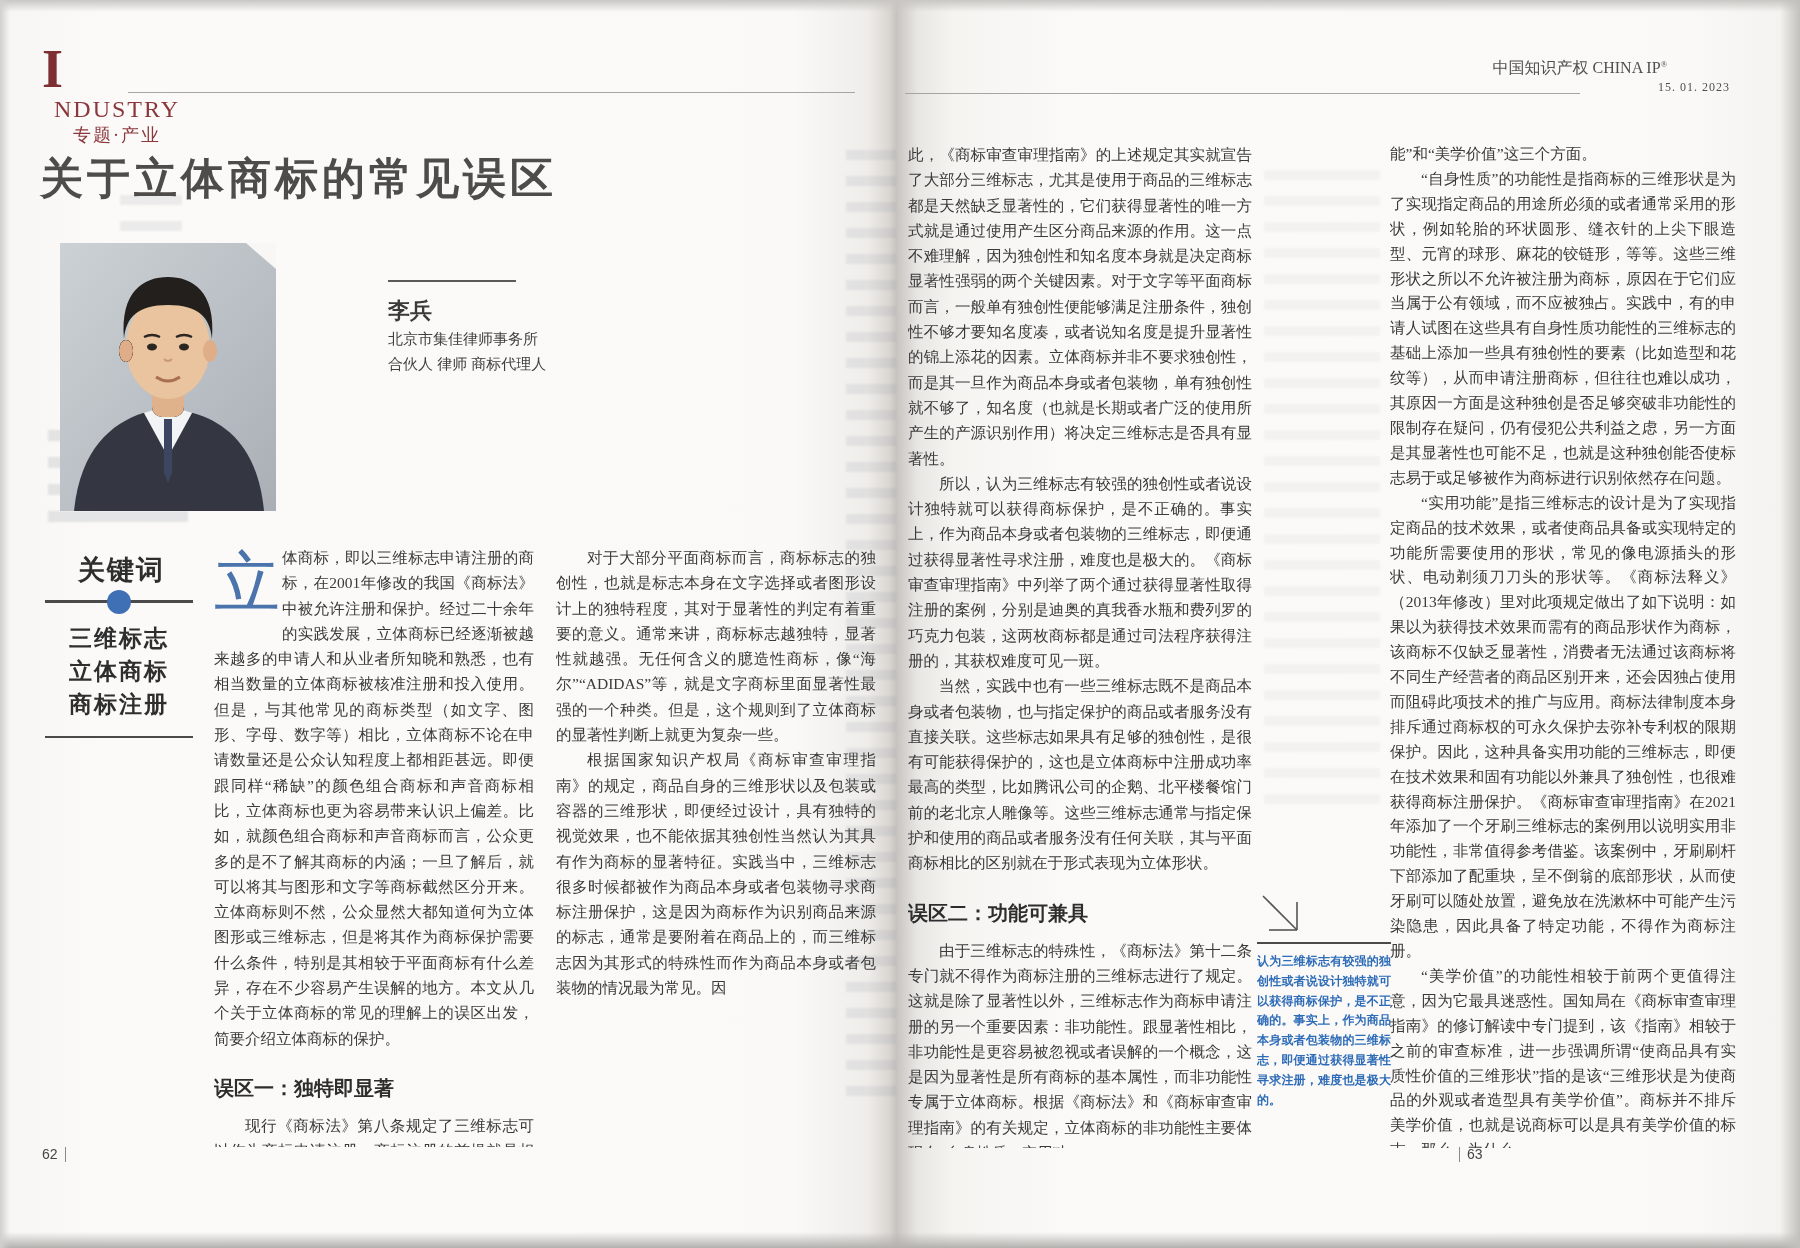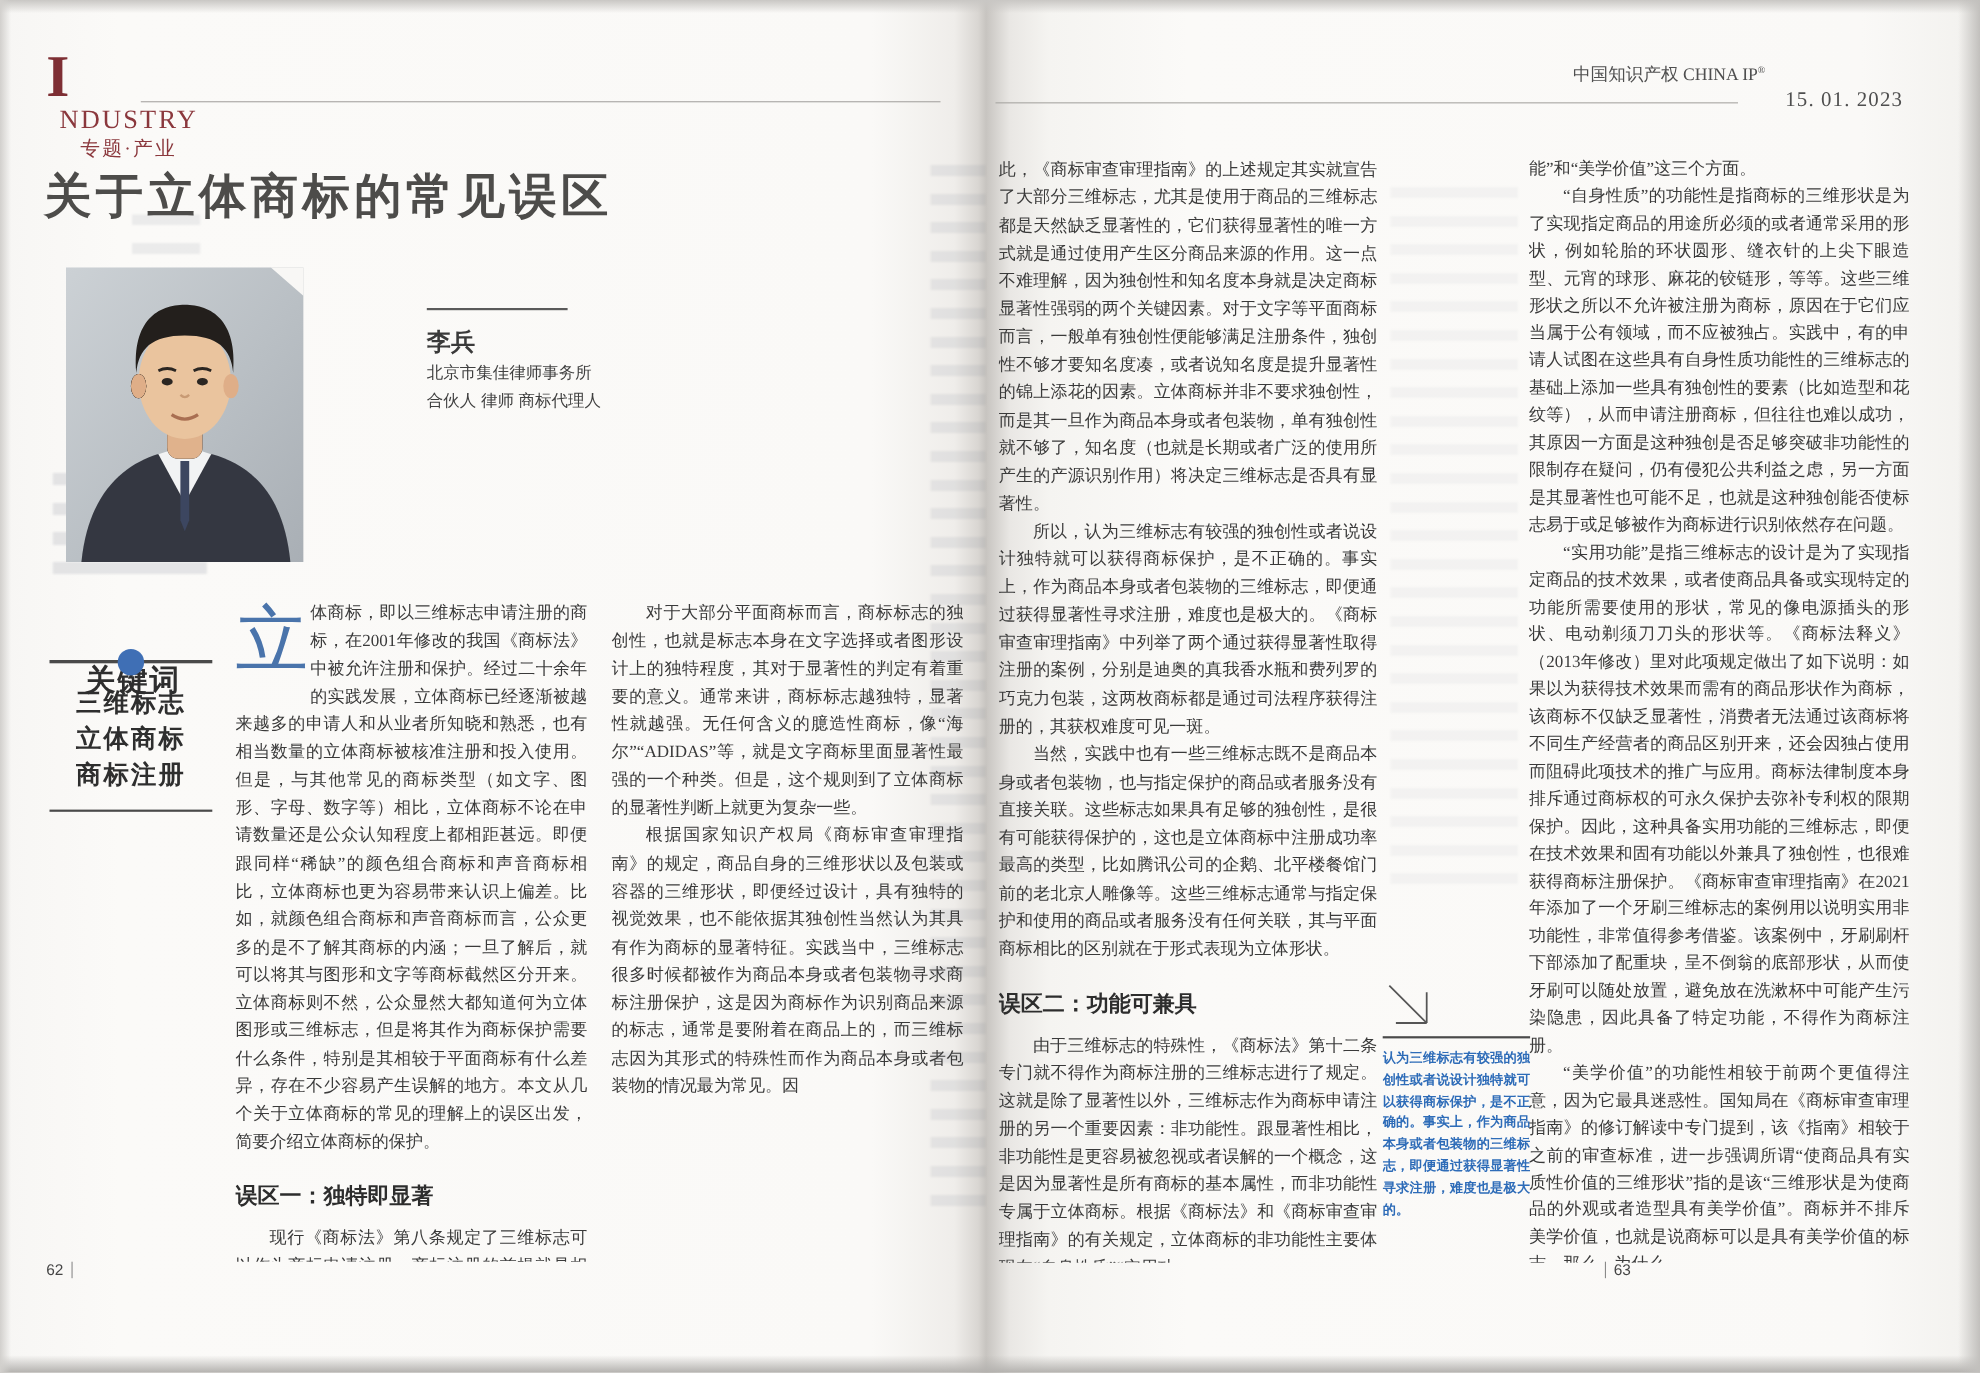--- a/index.html
+++ b/index.html
@@ -22,40 +22,40 @@
   .mag-initial{font-family:"Liberation Serif","DejaVu Serif",serif;font-size:54px;font-weight:bold;color:#7e2f34;line-height:1;}
   .mag-name{font-family:"Liberation Serif","DejaVu Serif",serif;font-size:24px;letter-spacing:2px;color:#8b383d;}
   .mag-sub{font-family:"Liberation Serif","DejaVu Serif",serif;font-size:18px;color:#8b383d;letter-spacing:2px;text-align:center;}
   .hrule{position:absolute;height:1px;background:#a7a5a2;}
   
   .article-title{font-family:"Liberation Sans","DejaVu Sans",sans-serif;font-weight:bold;font-size:43px;color:#4d4c4a;letter-spacing:4px;white-space:nowrap;}
   .author-name{font-family:"Liberation Sans","DejaVu Sans",sans-serif;font-weight:bold;font-size:22px;color:#3a3a3a;}
   .author-line{font-family:"Liberation Sans","DejaVu Sans",sans-serif;font-size:15px;color:#3f3f3f;}
   .author-rule{position:absolute;height:2px;background:#5a5a5a;}
   
-  .kw-head{font-family:"Liberation Sans","DejaVu Sans",sans-serif;font-weight:bold;font-size:27px;color:#2e2e2e;letter-spacing:2px;margin-top:48px;}
+  .kw-head{font-family:"Liberation Sans","DejaVu Sans",sans-serif;font-weight:bold;font-size:27px;color:#2e2e2e;letter-spacing:2px;}
   .kw-rule{position:absolute;height:3px;background:#4a4a4a;}
   .kw-rule2{position:absolute;height:2px;background:#4a4a4a;}
   .kw-dot{position:absolute;width:24px;height:24px;border-radius:50%;background:#3f6fb5;}
   .kw-item{font-family:"Liberation Sans","DejaVu Sans",sans-serif;font-weight:bold;font-size:23px;color:#2e2e2e;letter-spacing:2px;line-height:33px;text-align:center;}
   
   .col{position:absolute;overflow:hidden;text-align:justify;color:#3a3a3a;font-size:15.5px;line-height:25.3px;}
   .col p{margin:0;text-indent:2em;}
   .col p.cont{text-indent:0;}
   .sec-head{font-family:"Liberation Sans","DejaVu Sans",sans-serif;font-weight:bold;font-size:20px;color:#2d2d2d;margin:24px 0 12px 0;text-indent:0 !important;line-height:26px;}
   .dropcap{float:left;font-family:"Liberation Serif","DejaVu Serif",serif;color:#4a74ab;font-size:66px;line-height:72px;height:74px;width:60px;margin:2px 8px 0 0;text-align:center;}
   
   .pull-quote{
     position:absolute;font-family:"Liberation Sans","DejaVu Sans",sans-serif;font-weight:bold;
     color:#2e6cb8;font-size:12px;line-height:19.8px;text-align:justify;
   }
   .quote-rule{position:absolute;height:2px;background:#4a4a4a;}
   
-  .rp-brand{font-family:"Liberation Serif","DejaVu Serif",serif;font-size:16px;color:#4f4f4f;text-align:left;}
-  .rp-date{font-family:"Liberation Serif","DejaVu Serif",serif;font-size:19px;color:#4f4f4f;text-align:right;letter-spacing:1px;}
+  .rp-brand{font-family:"Liberation Serif","DejaVu Serif",serif;font-size:16px;color:#4f4f4f;text-align:center;}
+  .rp-date{font-family:"Liberation Serif","DejaVu Serif",serif;font-size:12px;color:#4f4f4f;text-align:right;letter-spacing:1px;}
   .page-num{font-family:"Liberation Sans","DejaVu Sans",sans-serif;font-size:14px;color:#454545;display:flex;align-items:center;gap:7px;}
   .pn-bar{display:inline-block;width:1px;height:15px;background:#8a8a8a;}
   sup{font-size:9px;}
 </style>
 </head>
 <body>
 
 <div class="spread">
 
   <div class="edge-top"></div>

